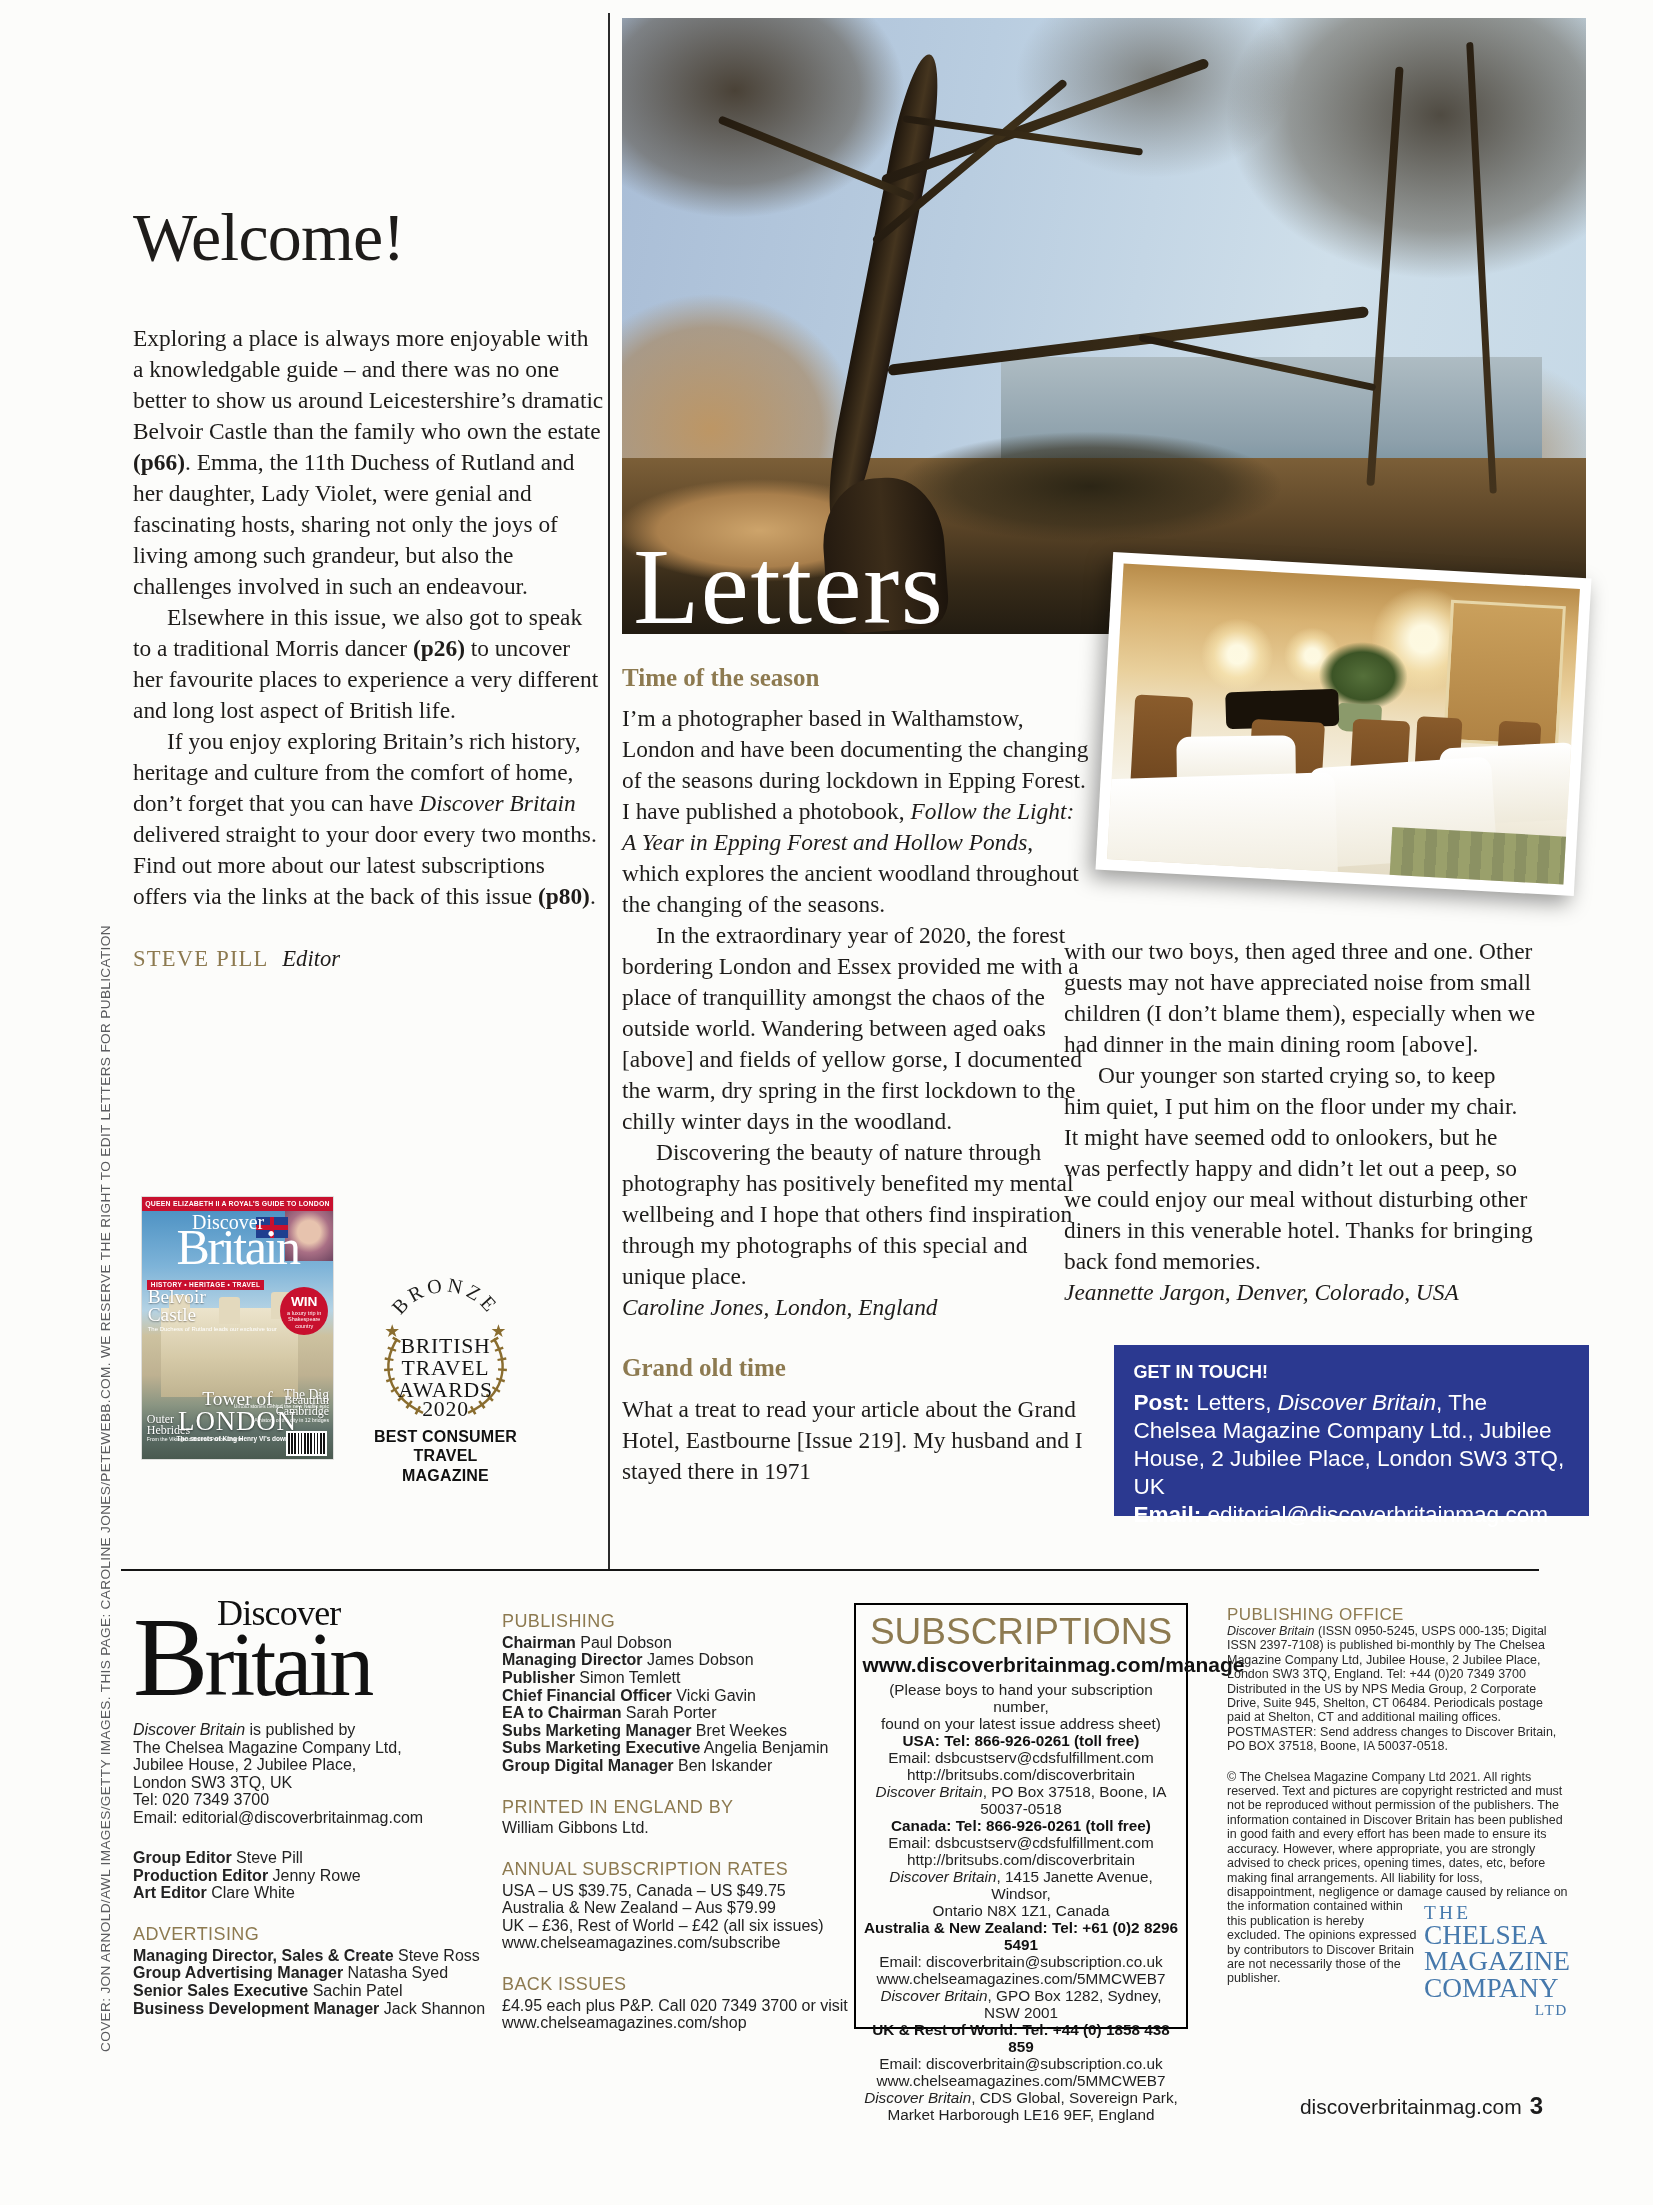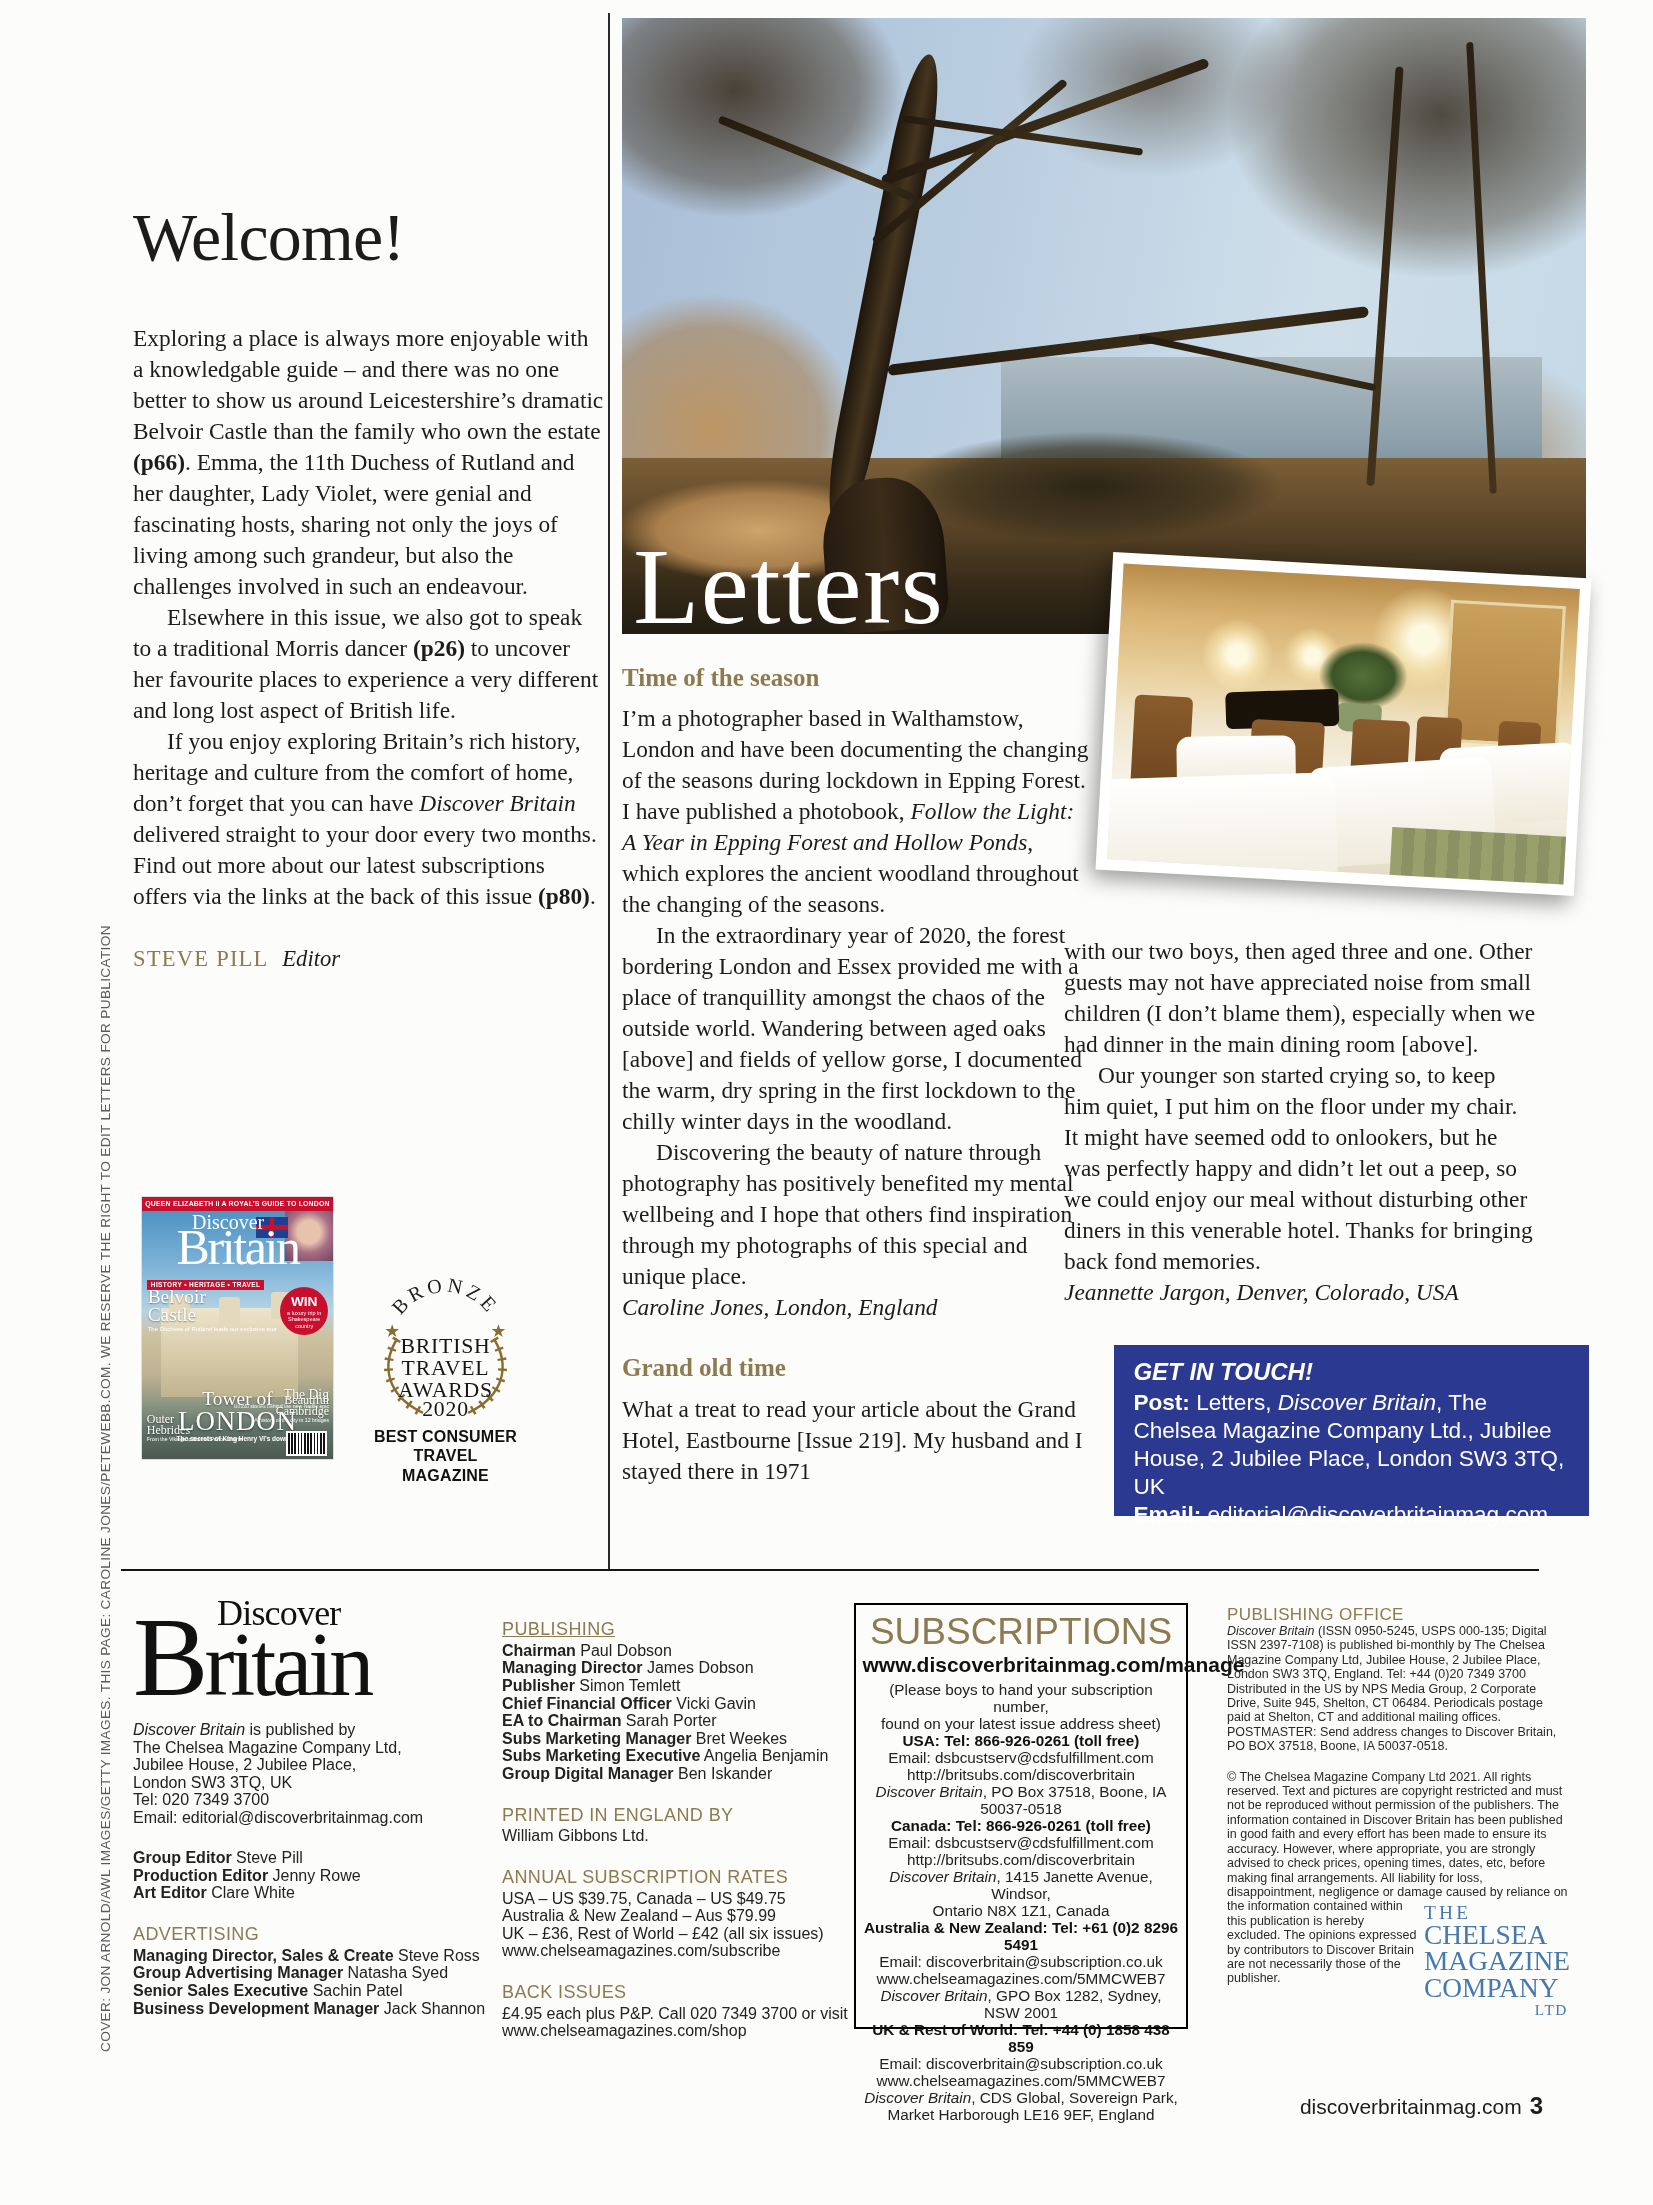--- a/index.html
+++ b/index.html
@@ -95,21 +95,21 @@
   .col-mid{position:absolute;left:622px;top:664px;width:467px;}
   .letter-heading{font-size:25px;font-weight:700;color:#8d7a50;margin:0 0 11.3px 0;}
   .letter-heading.second{margin-top:31px;}
   .lsig{font-style:italic;font-size:23.4px;line-height:31px;}
   
   .col-right{position:absolute;left:1064px;top:920px;width:472px;margin-top:16px;}
   
   .touch{position:absolute;left:1114px;top:1345px;width:475px;height:171px;background:#2b3990;color:#fff;
       font-family:"Liberation Sans",sans-serif;font-size:22.6px;line-height:28px;
       padding:13px 19.4px;box-sizing:border-box;z-index:4;}
-  .touch .tl{font-weight:700;font-size:24px;margin-bottom:3.2px;font-style:italic;}
+  .touch .tl{font-weight:700;font-size:18px;margin-bottom:3.2px;}
   .touch .lb{font-weight:700;}
   
   .cover{position:absolute;left:142px;top:1197px;width:191px;height:262px;overflow:hidden;
       font-family:"Liberation Sans",sans-serif;box-shadow:0 0 0 0.8px rgba(0,0,0,.15);}
   .cv-top{height:13.7px;background:#c8102e;color:#fff;font-size:6.9px;font-weight:700;line-height:13.7px;
       text-align:center;letter-spacing:0.2px;white-space:nowrap;}
   .cv-body{position:relative;height:249px;
       background:linear-gradient(180deg,#4f93c4 0%,#7db3d8 22%,#b5d3e4 40%,#cdc2a0 50%,#beb191 66%,#8a9582 78%,#5f7069 88%,#49594f 100%);}
   .cv-queen{position:absolute;top:0;right:0;width:48px;height:50px;
       background:radial-gradient(circle at 50% 42%,#e7c3ae 0 30%,#a96f85 55%,#6d4560 100%);}
@@ -160,21 +160,21 @@
       font-size:16px;line-height:17.6px;color:#222;}
   .mlogo{position:relative;height:103px;margin-bottom:13px;color:#111;font-family:"Liberation Serif",serif;}
   .mlogo-main{font-size:90px;line-height:.92;letter-spacing:-4px;}
   .mlogo-main::first-letter{font-size:113px;}
   .mlogo-top{position:absolute;left:84px;top:0px;font-size:36px;letter-spacing:-0.8px;}
   .mrow{white-space:nowrap;}
   .mh{color:#8d7a50;font-size:18px;letter-spacing:0.4px;margin:24px 0 3.2px 0;font-weight:400;}
   .gap28{margin-top:22.6px;}
   .mast2{position:absolute;left:502px;top:1613px;width:349px;font-family:"Liberation Sans",sans-serif;
       font-size:16px;line-height:17.6px;color:#222;}
-  .mast2 .mh:first-child{margin-top:8px;text-decoration:underline;}
+  .mast2 .mh:first-child{margin-top:0;}
   
   .subbox{position:absolute;left:854px;top:1603px;width:334px;height:426px;border:2.4px solid #000;
       box-sizing:border-box;text-align:center;font-family:"Liberation Sans",sans-serif;font-size:15.3px;
       line-height:17px;color:#222;padding:8px 6.5px;}
   .sub-h{font-size:37px;line-height:1.05;color:#8d7a50;letter-spacing:0;}
   .sub-url{font-weight:700;font-size:21px;line-height:24px;margin:1.6px 0 3.2px;color:#111;}
   .srow.b{font-weight:700;color:#111;}
   
   .mast4{position:absolute;left:1227px;top:1608px;width:341px;font-family:"Liberation Sans",sans-serif;
       font-size:12.5px;line-height:14.4px;color:#2a2a2a;}

